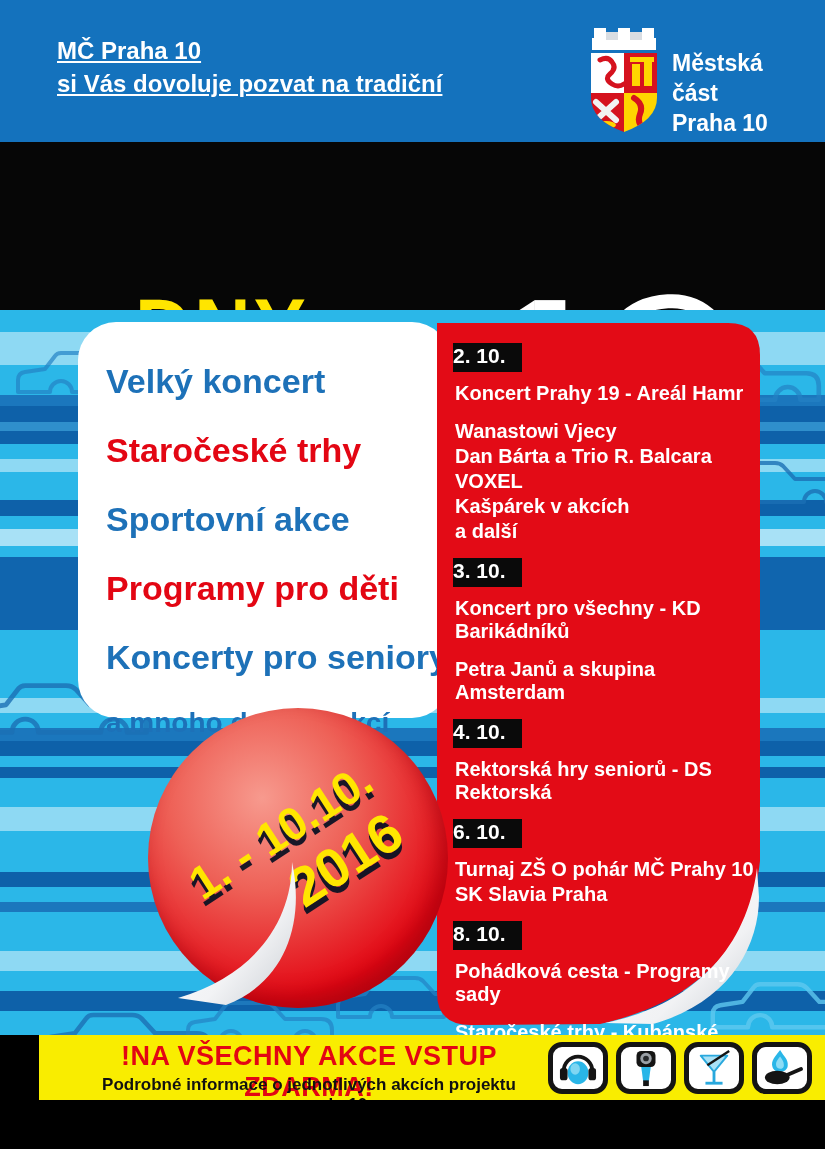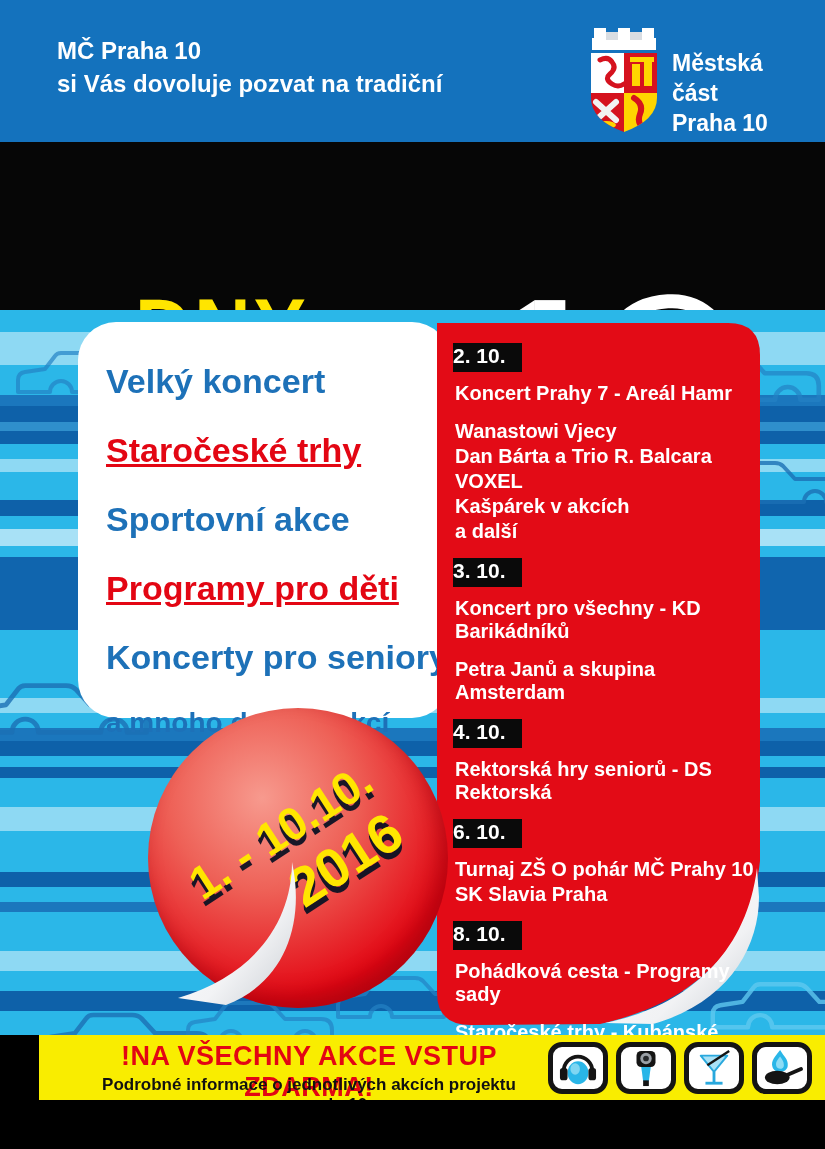--- a/index.html
+++ b/index.html
@@ -1,20 +1,20 @@
 <!DOCTYPE html>
 <html><head>
 <meta charset="utf-8">
 <style>
   html,body{margin:0;padding:0;background:#222;}
   .poster{position:relative;width:825px;height:1149px;overflow:hidden;background:#000;
           font-family:"Liberation Sans","DejaVu Sans",sans-serif;}
   
   .hdr{position:absolute;left:0;top:0;width:825px;height:142px;background:#1472bd;}
-  .invite{position:absolute;left:57px;top:34px;color:#fff;font-weight:bold;font-size:24px;line-height:33px;}
+  .invite{position:absolute;left:57px;top:34px;color:#fff;font-weight:bold;font-size:24px;line-height:33px;text-decoration:underline;}
   .crest{position:absolute;left:586px;top:26px;}
   .org{position:absolute;left:672px;top:48px;color:#fff;font-weight:bold;font-size:23px;line-height:30px;}
   
   .band{position:absolute;left:0;top:142px;width:825px;height:168px;background:#060606;}
   .dny,.prahy{position:absolute;left:135px;font-weight:bold;font-size:78px;line-height:76px;letter-spacing:3px;transform:scaleY(1.06);transform-origin:left top;}
   .dny{top:146px;color:#ffe500;}
   .prahy{top:222px;color:#ffffff;}
   .logo10{position:absolute;left:487px;top:150px;display:flex;align-items:flex-end;}
   
   .main{position:absolute;left:0;top:310px;width:825px;height:725px;overflow:hidden;
@@ -28,21 +28,21 @@
       #1b77bd 418px,#1b77bd 431px,#0e61a9 431px,#0e61a9 446px,#2bb7e8 446px,#2bb7e8 457px,
       #0e61a9 457px,#0e61a9 468px,#2bb7e8 468px,#2bb7e8 497px,#8ed9f3 497px,#8ed9f3 521px,
       #2bb7e8 521px,#2bb7e8 562px,#0e61a9 562px,#0e61a9 577px,#2bb7e8 577px,#2bb7e8 592px,
       #1b77bd 592px,#1b77bd 602px,#2bb7e8 602px,#2bb7e8 641px,#8ed9f3 641px,#8ed9f3 661px,
       #2bb7e8 661px,#2bb7e8 681px,#0e61a9 681px,#0e61a9 701px,#2bb7e8 701px,#2bb7e8 725px);}
   .cars{position:absolute;left:0;top:0;}
   
   .panel{position:absolute;left:78px;top:12px;width:372px;height:396px;background:#fff;border-radius:38px;z-index:2;
          padding:40px 0 0 28px;box-sizing:border-box;}
   .hl{font-weight:bold;font-size:34px;margin-bottom:30px;}
-  .hl.blue{color:#1d71b8;} .hl.red{color:#e30613;text-decoration:underline;}
+  .hl.blue{color:#1d71b8;} .hl.red{color:#e30613;}
   .hl.small{font-size:28px;margin-bottom:0;}
   
   .redpanel{position:absolute;left:437px;top:13px;z-index:3;}
   .events{position:absolute;left:437px;top:13px;width:323px;height:702px;z-index:4;
           padding:20px 0 0 18px;box-sizing:border-box;color:#fff;}
   .badge{display:inline-block;background:#0a0a0a;color:#fff;font-weight:bold;font-size:21px;
          padding:1px 16px 4px 0;margin:15px 0 6px -2px;}
   .ev:first-child .badge{margin-top:0;}
   .ln{font-weight:bold;font-size:20px;line-height:23px;margin-top:2px;width:300px;}
   .blk{margin-top:4px;}
@@ -165,21 +165,21 @@
         </linearGradient>
       </defs>
       <path d="M0,0 H291 Q323,0 323,32 V538 C313,630 252,681 163,701 L34,702 Q0,702 0,670 Z" fill="#e30b16"></path>
       <path d="M320,545 C309,634 247,684 168,700 L216,701 C290,680 322,626 322,574 Z" fill="url(#curlg)"></path>
     </svg>
 
     <div class="events">
       <div class="ev">
         <span class="badge">2. 10.</span>
         <div class="blk">
-            <div class="ln">Koncert Prahy 7 - Areál Hamr</div>
+            <div class="ln">Koncert Prahy 19 - Areál Hamr</div>
           </div>
         <div class="blk">
           <div class="ln">Wanastowi Vjecy</div>
           <div class="ln">Dan Bárta a Trio R. Balcara</div>
           <div class="ln">VOXEL</div>
           <div class="ln">Kašpárek v akcích</div>
           <div class="ln">a další</div>
         </div>
       </div>
       <div class="ev">

